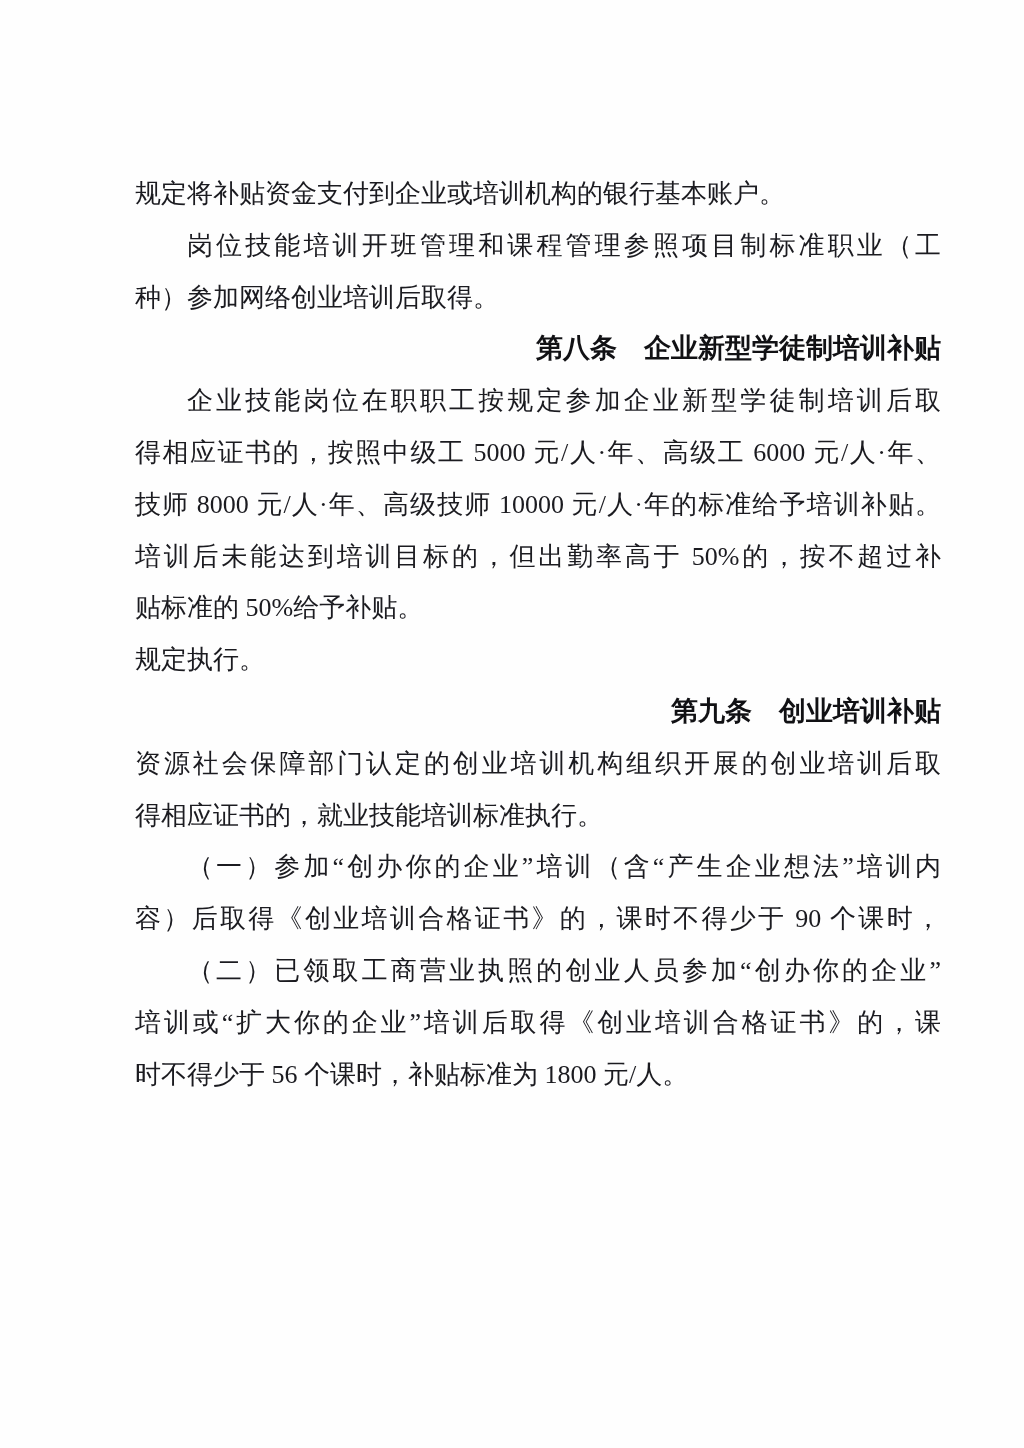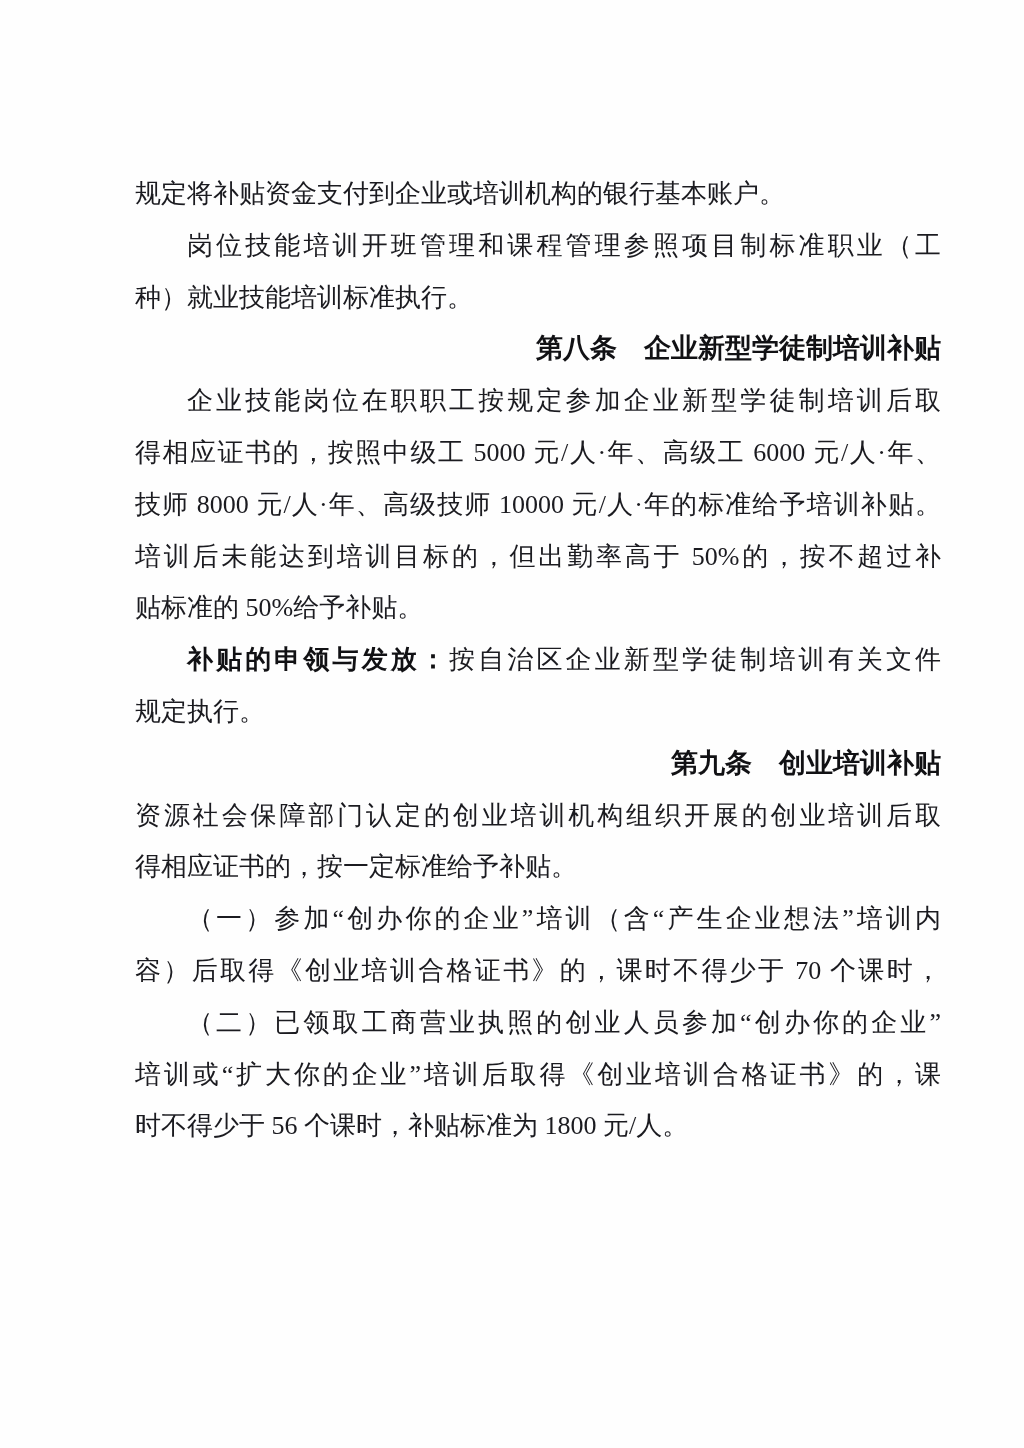--- a/index.html
+++ b/index.html
@@ -63,33 +63,32 @@
     opacity: 0.6;
   }
 </style>
 </head>
 <body>
 
 <div class="page">
   <div class="textblock">
       <div class="line"><span class="seg">规定将补贴资金支付到企业或培训机构的银行基本账户。</span></div>
       <div class="line indent fill"><span class="seg">岗位技能培训开班管理和课程管理参照项目制标准职业（工</span></div>
-      <div class="line"><span class="seg">种）就业技能培训标准执行。</span></div>
+      <div class="line"><span class="seg">种）参加网络创业培训后取得。</span></div>
       <div class="line heading indent"><span class="seg bold-label">第八条　企业新型学徒制培训补贴</span></div>
       <div class="line indent fill"><span class="seg">企业技能岗位在职职工按规定参加企业新型学徒制培训后取</span></div>
       <div class="line fill"><span class="seg">得相应证书的，按照中级工 5000 元/人·年、高级工 6000 元/人·年、</span></div>
       <div class="line fill"><span class="seg">技师 8000 元/人·年、高级技师 10000 元/人·年的标准给予培训补贴。</span></div>
       <div class="line fill"><span class="seg">培训后未能达到培训目标的，但出勤率高于 50%的，按不超过补</span></div>
       <div class="line"><span class="seg">贴标准的 50%给予补贴。</span></div>
-      <div class="line indent fill"><span class="seg bold-label">补贴的申领与发放：</span><span class="seg">按自治区企业新型学徒制培训有关文件</span></div>
       <div class="line"><span class="seg">规定执行。</span></div>
       <div class="line heading indent"><span class="seg bold-label">第九条　创业培训补贴</span></div>
       <div class="line fill"><span class="seg">资源社会保障部门认定的创业培训机构组织开展的创业培训后取</span></div>
-      <div class="line"><span class="seg">得相应证书的，按一定标准给予补贴。</span></div>
+      <div class="line"><span class="seg">得相应证书的，就业技能培训标准执行。</span></div>
       <div class="line indent fill"><span class="seg">（一）参加“创办你的企业”培训（含“产生企业想法”培训内</span></div>
-      <div class="line fill"><span class="seg">容）后取得《创业培训合格证书》的，课时不得少于 70 个课时，</span></div>
+      <div class="line fill"><span class="seg">容）后取得《创业培训合格证书》的，课时不得少于 90 个课时，</span></div>
       <div class="line indent fill"><span class="seg">（二）已领取工商营业执照的创业人员参加“创办你的企业”</span></div>
       <div class="line fill"><span class="seg">培训或“扩大你的企业”培训后取得《创业培训合格证书》的，课</span></div>
       <div class="line"><span class="seg">时不得少于 56 个课时，补贴标准为 1800 元/人。</span></div>
     </div>
   <div class="pagenum">— 27 —</div>
   <div class="artifact"></div>
 </div>
 
 </body></html>

